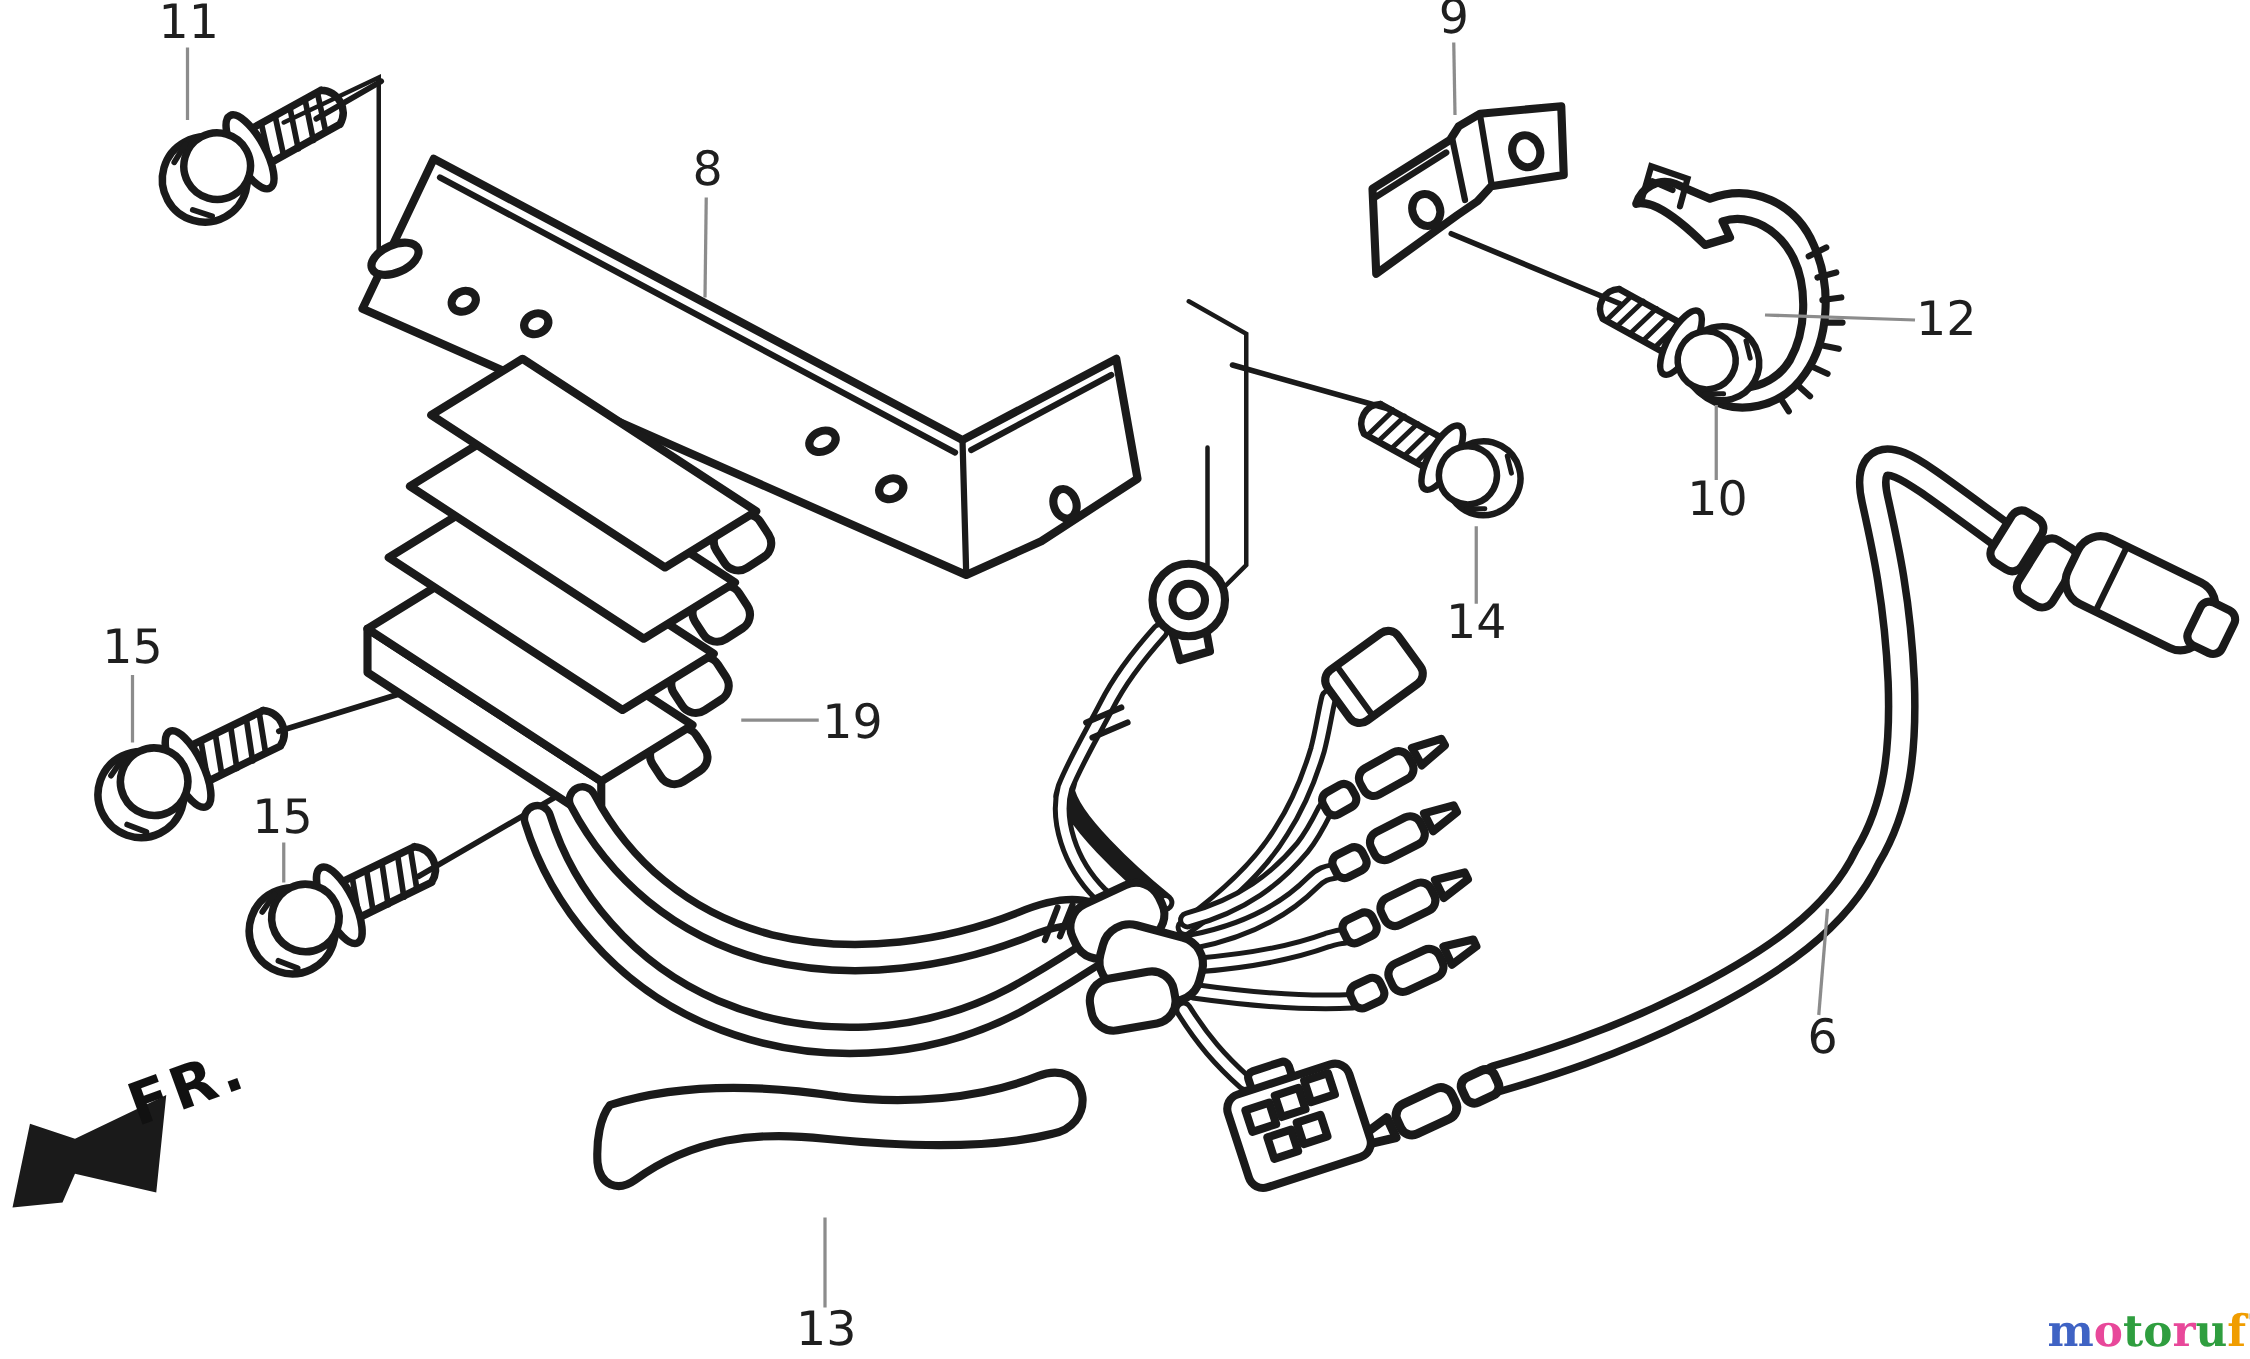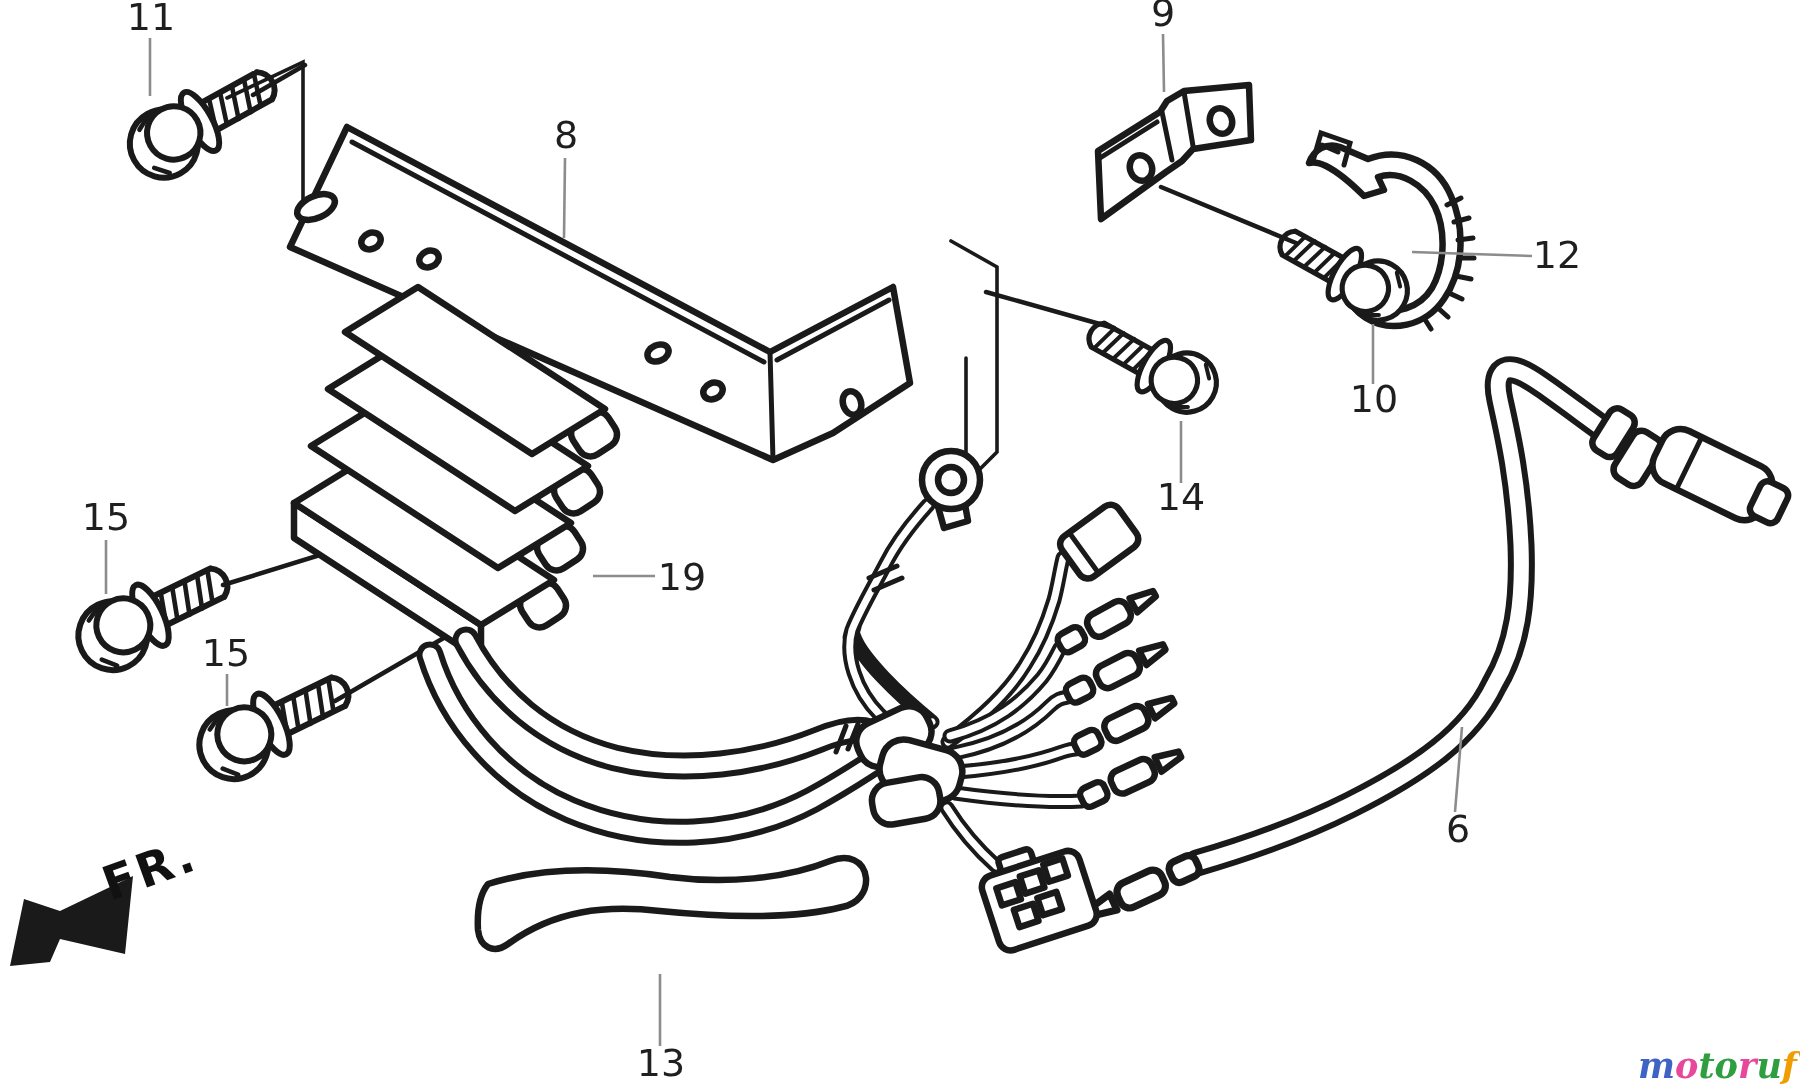--- a/index.html
+++ b/index.html
@@ -19,21 +19,21 @@
   .wire-i{stroke:#ffffff;stroke-width:7;fill:none;stroke-linecap:round;}
   .det{stroke:#1a1a1a;stroke-width:5;fill:none;stroke-linecap:round;}
   .lbl{font-family:"DejaVu Sans","Liberation Sans",sans-serif;font-size:38px;fill:#1f1f1f;}
   .fr-t{font-family:"DejaVu Sans","Liberation Sans",sans-serif;font-size:47px;font-weight:bold;
         letter-spacing:3px;fill:#111;}
   
   .logo{position:absolute;left:1638px;top:1038px;width:170px;height:44px;
         font-family:"DejaVu Serif","Liberation Serif",serif;font-weight:bold;font-size:35px;
         line-height:40px;white-space:nowrap;}
   .logo-word span{display:inline-block;}
-  .logo-word{display:inline-block;font-style:italic;}
+  .logo-word{display:inline-block;}
   .logo-tick{font-size:17px;color:#999;vertical-align:14px;display:inline-block;margin-left:1px;}
 </style>
 </head>
 <body>
 
 <div class="stage">
 <svg width="1800" height="1087" viewBox="0 0 1800 1087">
   <defs>
     <g id="bolt-shape">
       <path class="ln" d="M54,-17 L126,-17 M54,17 L126,17 M126,-17 C139,-9 139,9 126,17"></path>

